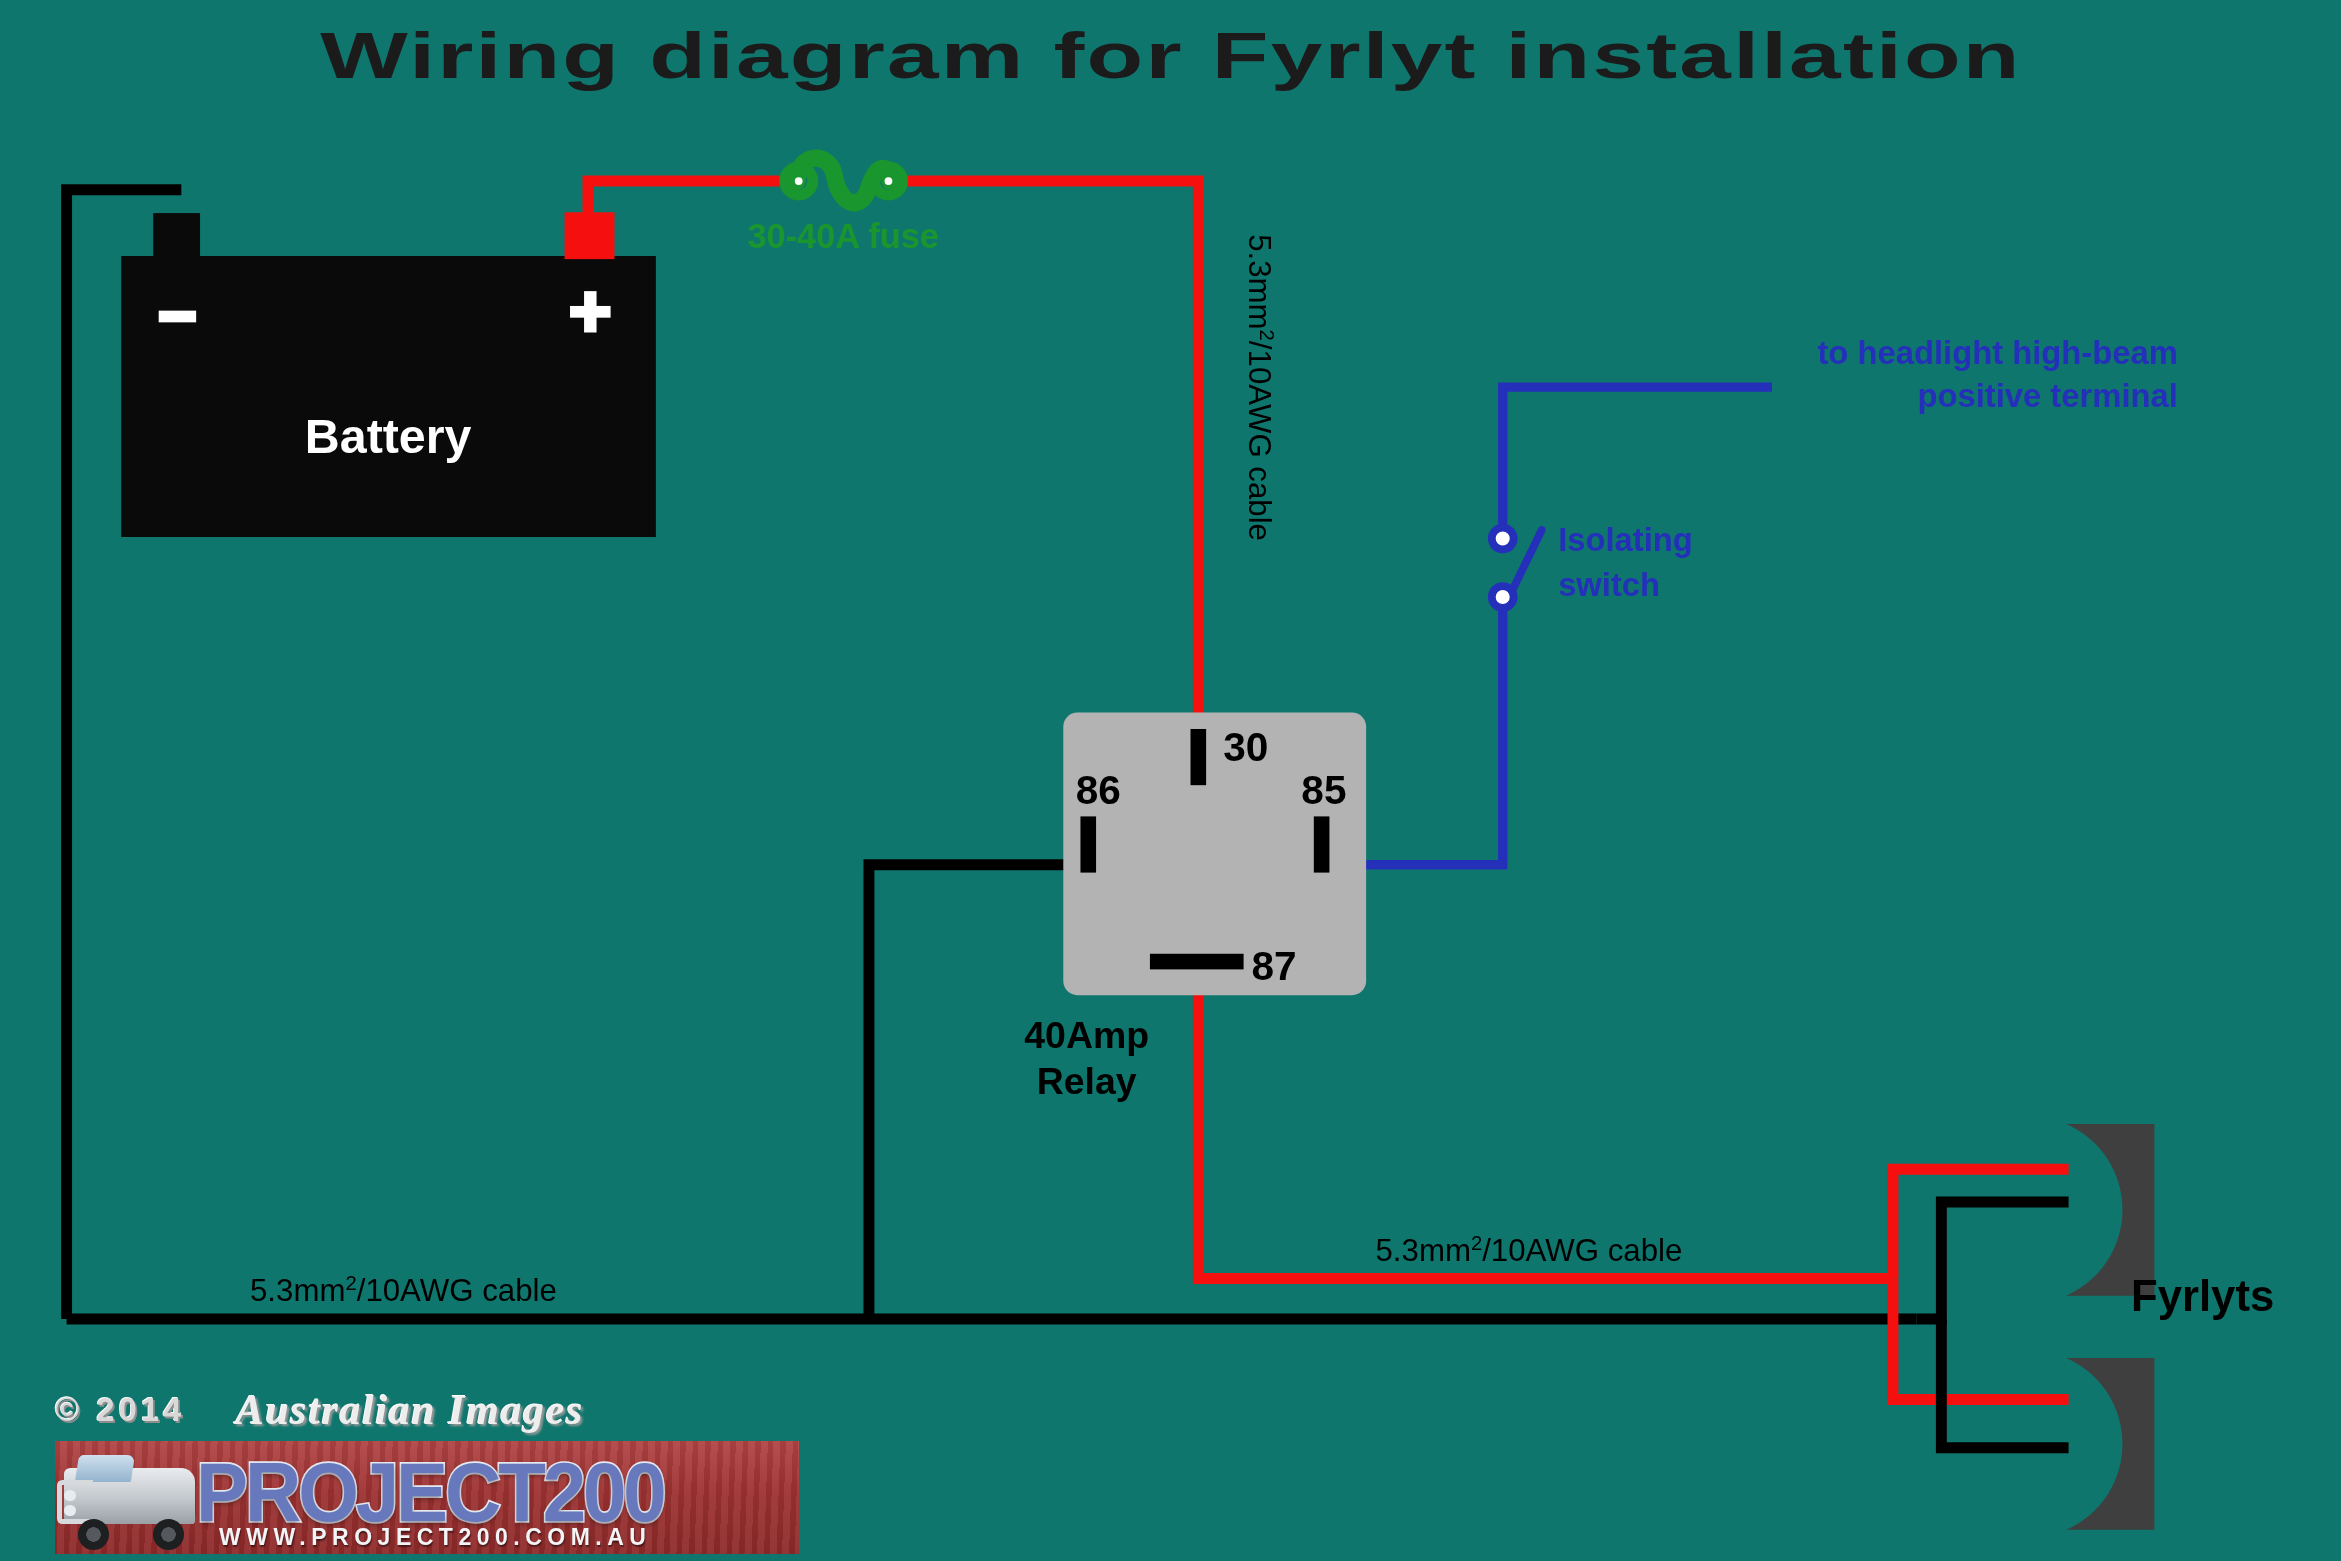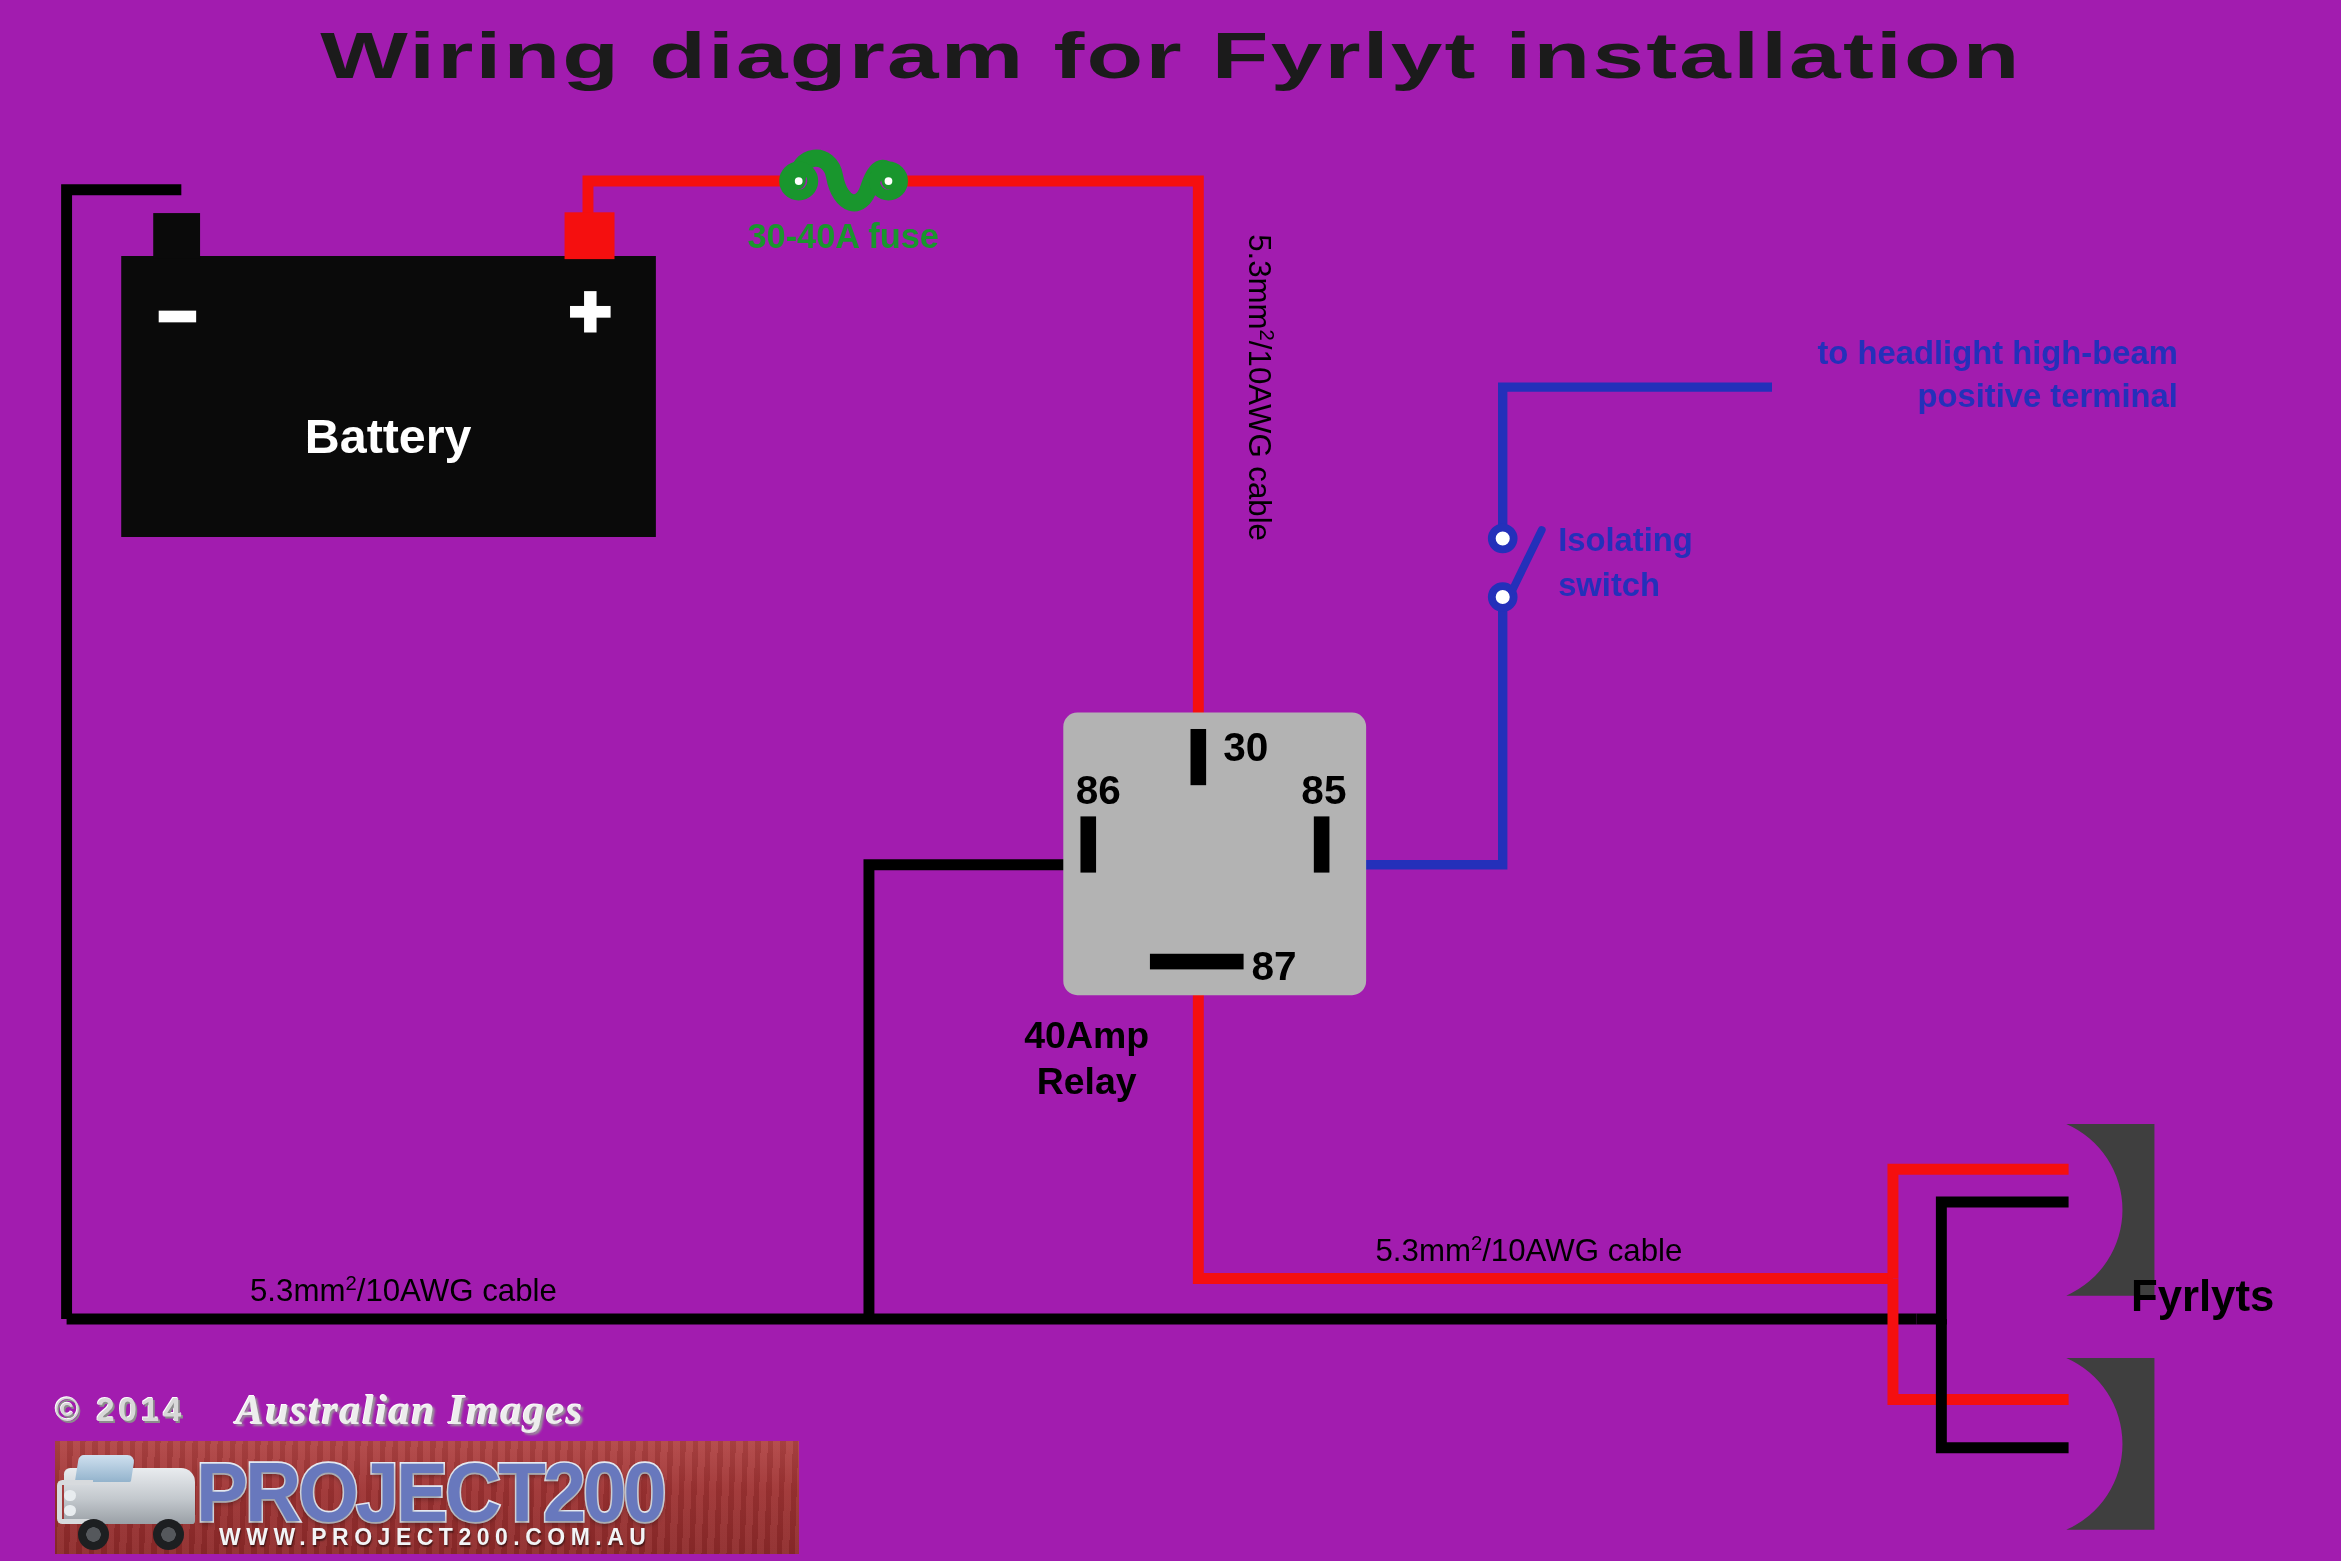--- a/index.html
+++ b/index.html
@@ -8,21 +8,21 @@
     padding: 0;
     background: #ffffff;
   }
   body {
     font-family: "Liberation Sans", sans-serif;
   }
   #page {
     position: relative;
     width: 2342px;
     height: 1561px;
-    background: #a21caf;
+    background: #0f766e;
     overflow: hidden;
   }
   #diagram-svg {
     position: absolute;
     left: 0;
     top: 0;
     width: 2342px;
     height: 1561px;
   }
   .title-text {

